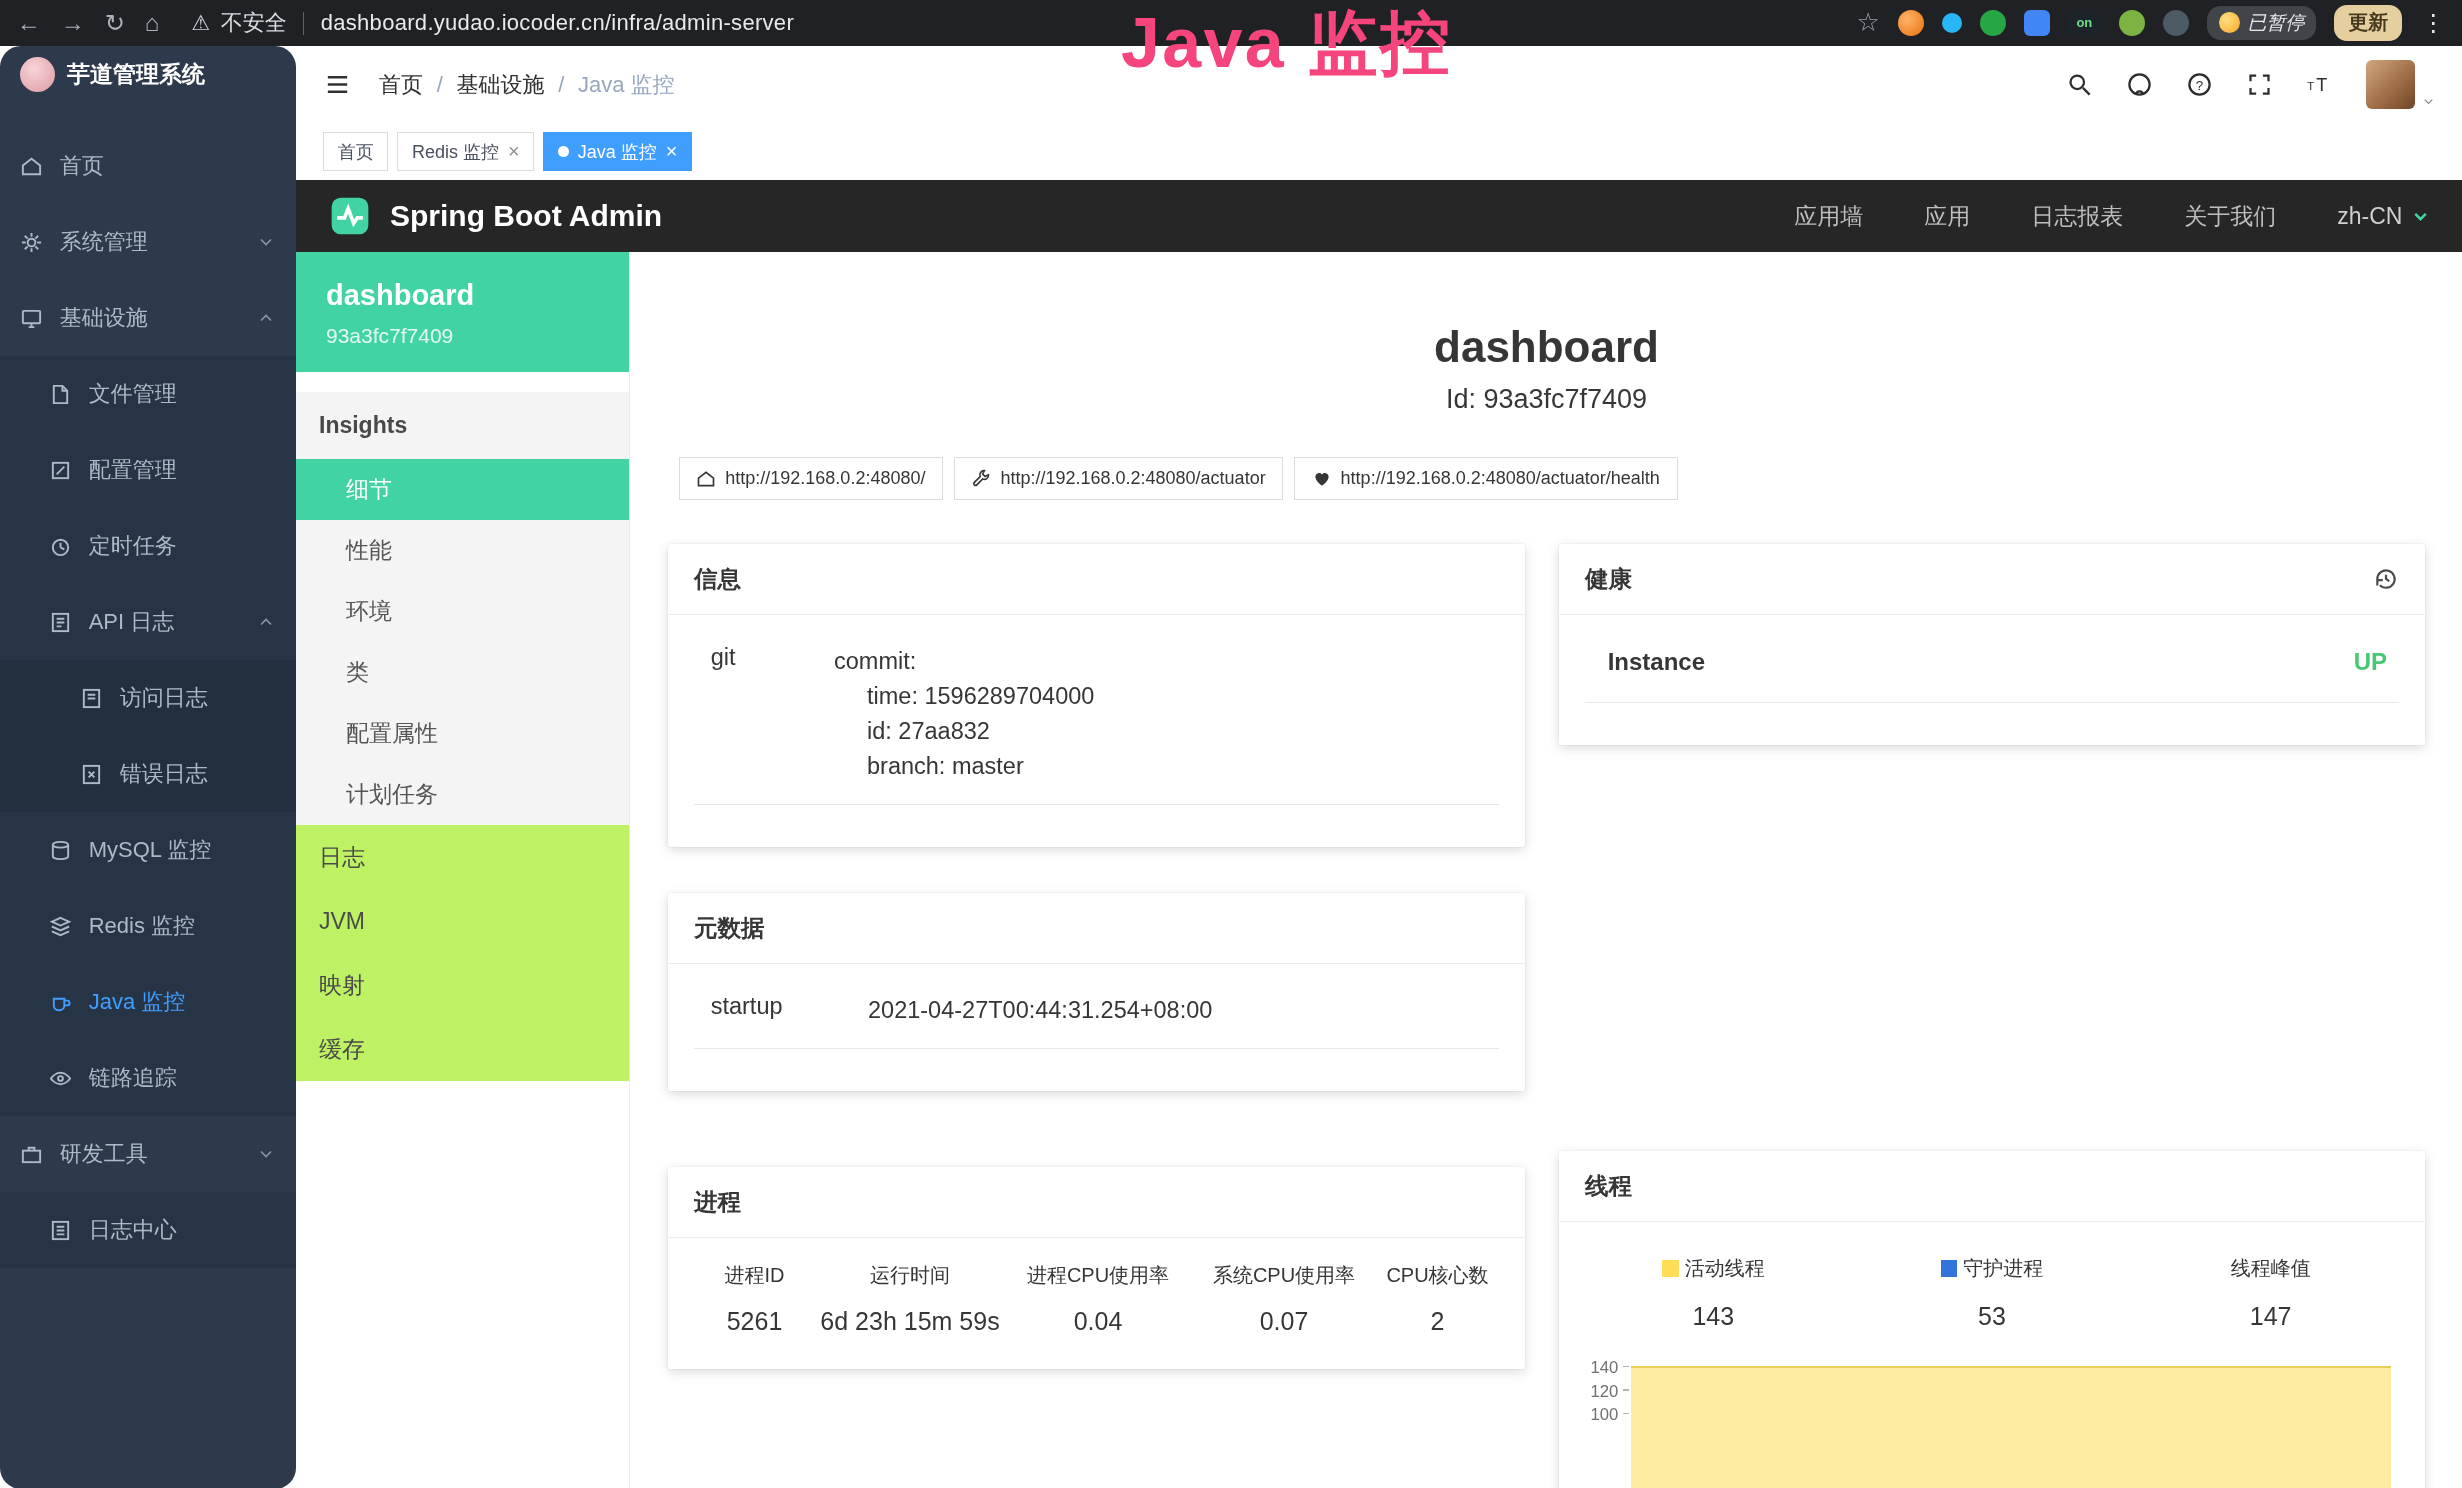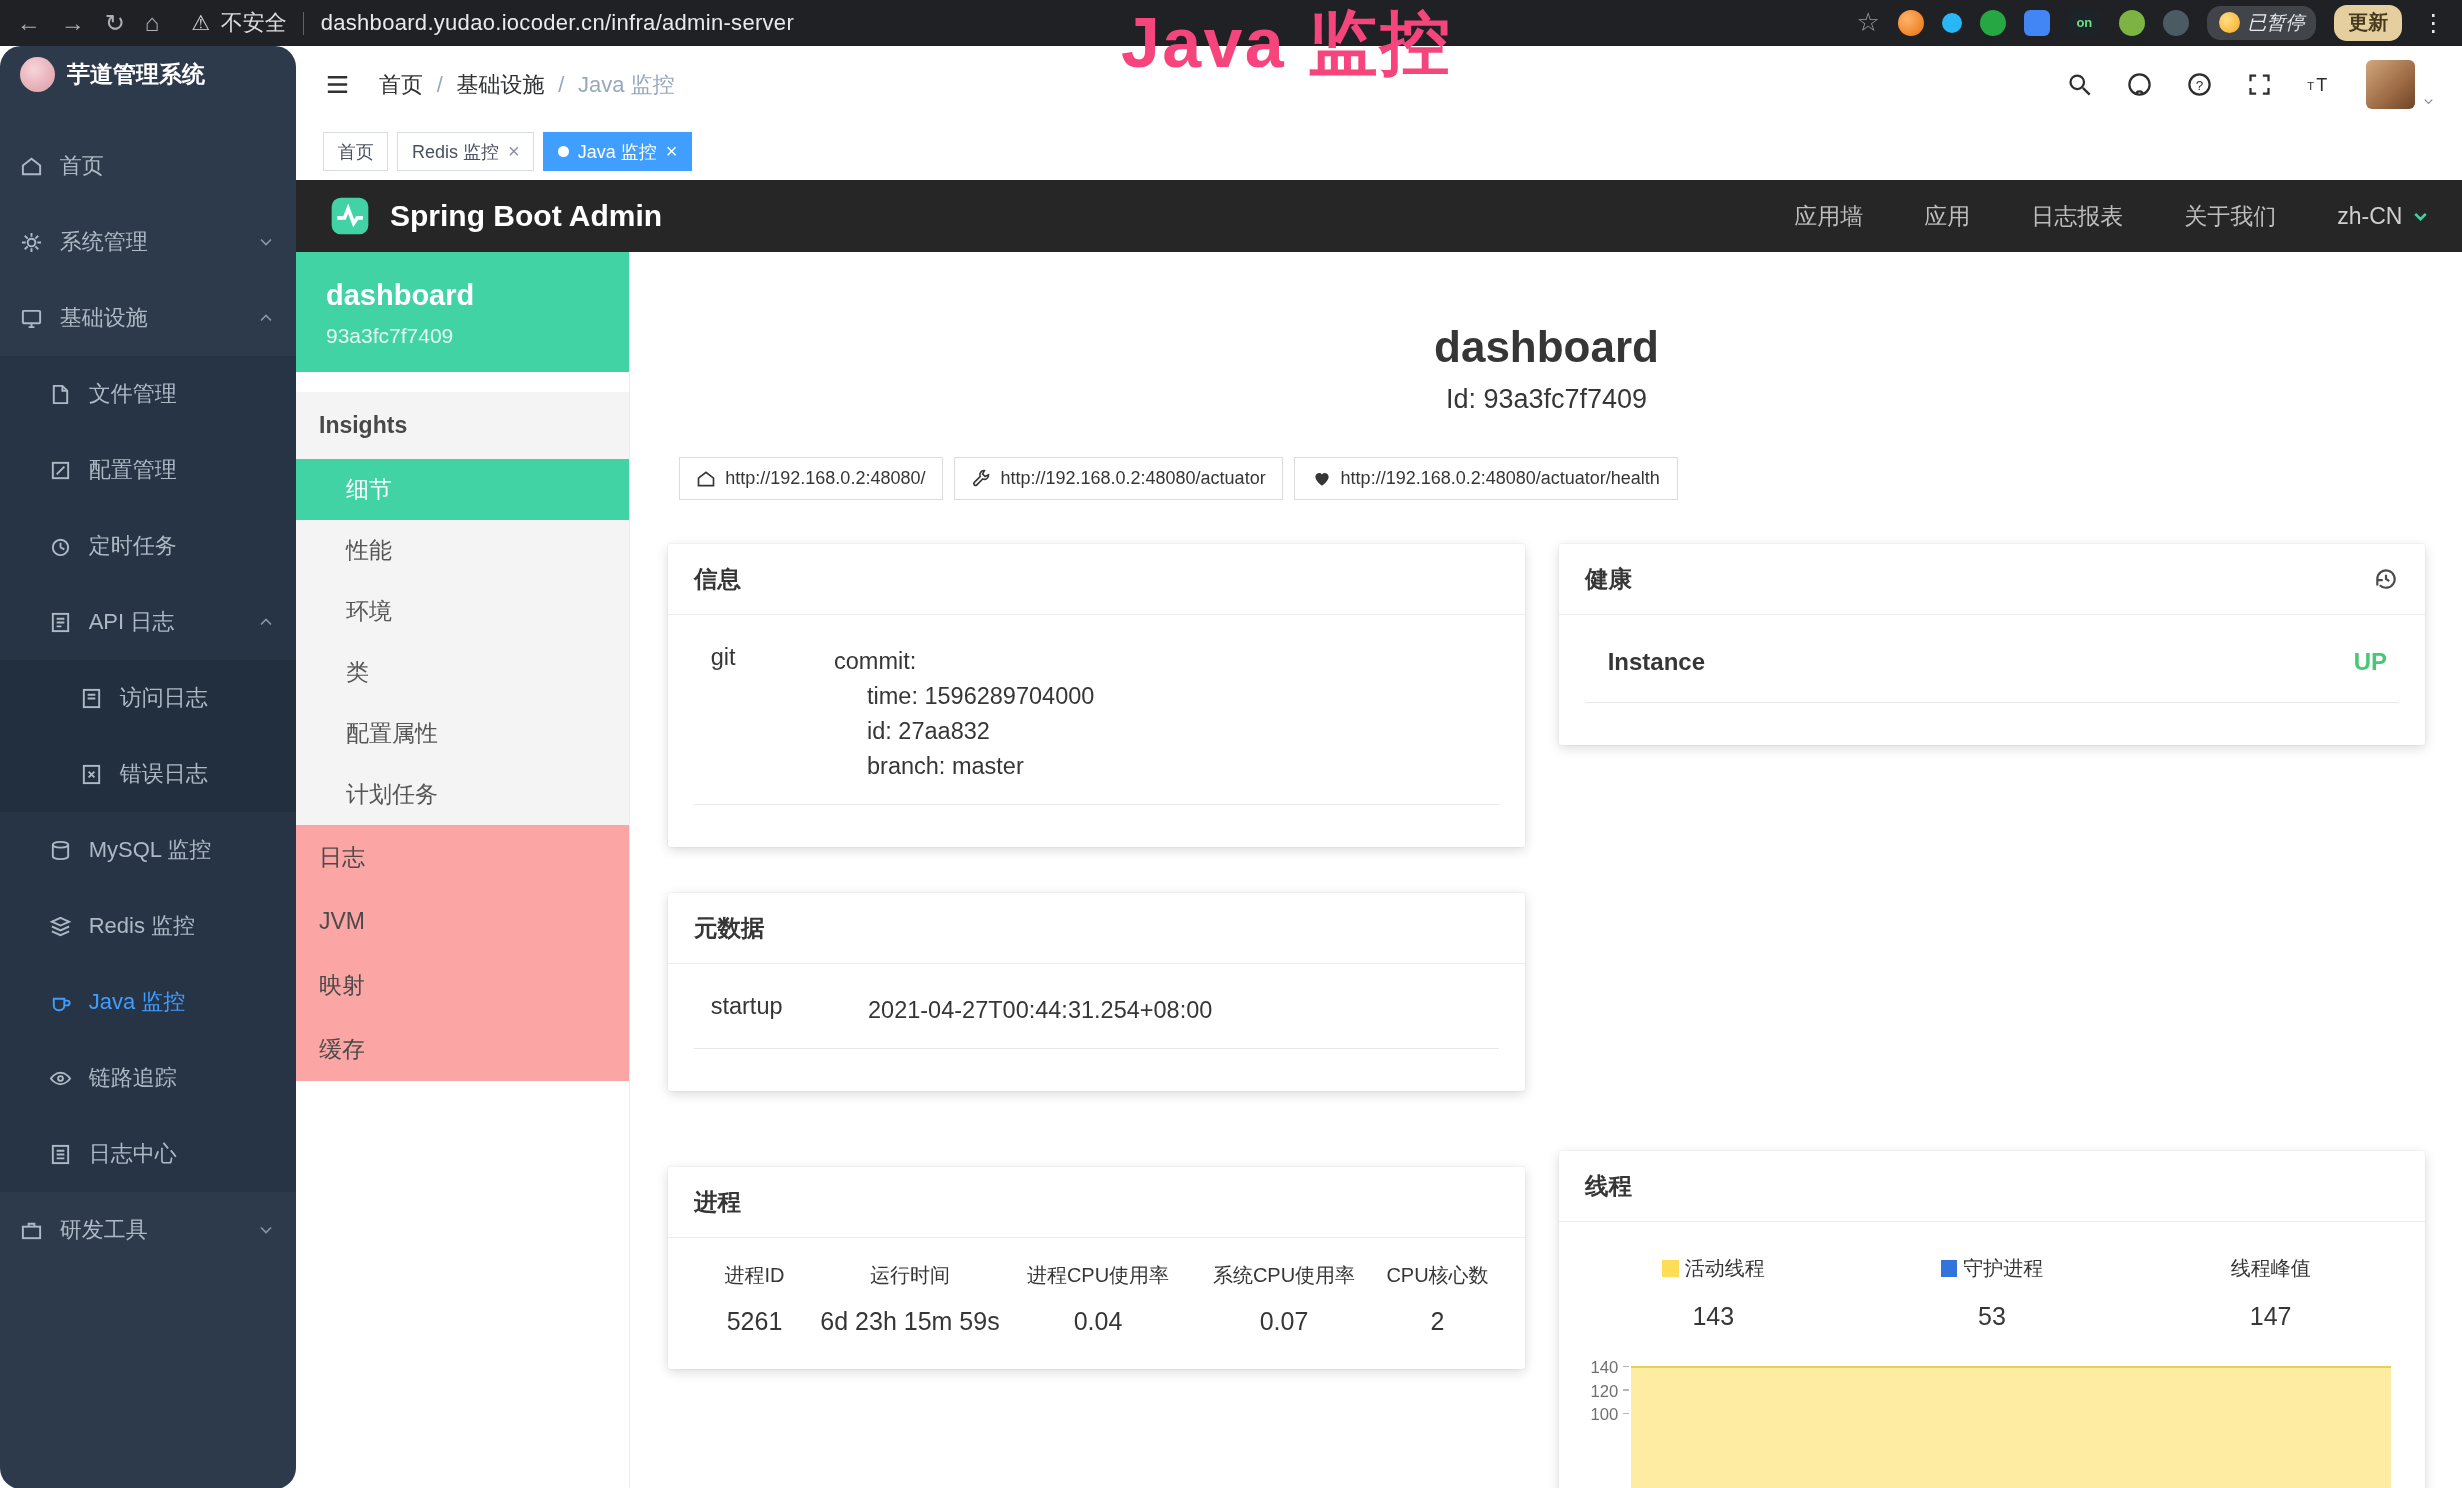--- a/index.html
+++ b/index.html
@@ -108,21 +108,21 @@
   .instance-sidebar { width: 334px; flex: none; border-right: 0.8px solid #ececec; background: #fff; }
   .instance-header { background: var(--sba-green); padding: 27px 30px 24px; color: #fff; }
   .instance-name { font-size: 29px; font-weight: bold; }
   .instance-id { margin-top: 12px; font-size: 21px; color: rgba(255,255,255,.85); }
   .insights-group { background: #f4f4f4; margin-top: 20px; }
   .group-label { padding: 20px 23px; font-size: 23px; font-weight: bold; color: #484848; }
   .gitem { height: 61px; display: flex; align-items: center; padding-left: 50px;
            font-size: 23px; color: #565656; cursor: default; }
   .gitem.active { background: var(--sba-green); color: #fff; }
   .root-item { height: 64px; display: flex; align-items: center; padding-left: 23px;
-               font-size: 23px; color: #4a4a4a; background: #fca5a5; }
+               font-size: 23px; color: #4a4a4a; background: #bef264; }
 
   
   .main-area { flex: 1; padding: 0 38px; overflow: hidden; }
   .page-title { margin-top: 70px; text-align: center; font-size: 44px; font-weight: bold; color: #363636; }
   .page-subtitle { margin-top: 12px; text-align: center; font-size: 27px; color: #363636; }
   .links-row { margin-top: 42px; display: flex; justify-content: flex-start; }
   .link-chip { display: flex; align-items: center; gap: 9px; border: 0.8px solid #dcdcdc;
                padding: 10px 16.7px; font-size: 18px; color: #363636; background: #fff; margin-left: 10.6px; }
   .link-chip svg { width: 20px; height: 20px; color: #363636; }
 
@@ -323,37 +323,37 @@
     </div>
 
     <div class="mi l2">
       <svg class="micon" viewBox="0 0 24 24">
           <path d="M2 12s4-6 10-6 10 6 10 6-4 6-10 6S2 12 2 12z" fill="none" stroke="currentColor" stroke-width="2"></path>
           <circle cx="12" cy="12" r="2.5" fill="none" stroke="currentColor" stroke-width="2"></circle>
         </svg>
       <span>链路追踪</span>
     </div>
 
-    <div class="mi l2">
-      <svg class="micon" viewBox="0 0 24 24">
-          <rect x="4" y="3" width="16" height="18" fill="none" stroke="currentColor" stroke-width="2"></rect>
-          <path d="M8 8h8M8 12h8M8 16h8" stroke="currentColor" stroke-width="2"></path>
-        </svg>
-      <span>日志中心</span>
-    </div>
-
     <div class="mi">
       <svg class="micon" viewBox="0 0 24 24">
           <rect x="3" y="8" width="18" height="12" fill="none" stroke="currentColor" stroke-width="2"></rect>
           <path d="M9 8V5h6v3" fill="none" stroke="currentColor" stroke-width="2"></path>
         </svg>
       <span>研发工具</span>
       <svg class="chev" viewBox="0 0 24 24">
           <path d="M6 9l6 6 6-6" fill="none" stroke="currentColor" stroke-width="2"></path>
         </svg>
+    </div>
+
+    <div class="mi l2">
+      <svg class="micon" viewBox="0 0 24 24">
+          <rect x="4" y="3" width="16" height="18" fill="none" stroke="currentColor" stroke-width="2"></rect>
+          <path d="M8 8h8M8 12h8M8 16h8" stroke="currentColor" stroke-width="2"></path>
+        </svg>
+      <span>日志中心</span>
     </div>
 
   </div>
 </div>
 
 <div class="app-header">
   <svg class="hamburger" viewBox="0 0 24 24">
       <path d="M4 6h16M4 12h16M4 18h16" stroke="currentColor" stroke-width="2"></path>
     </svg>
   <div class="breadcrumb">

